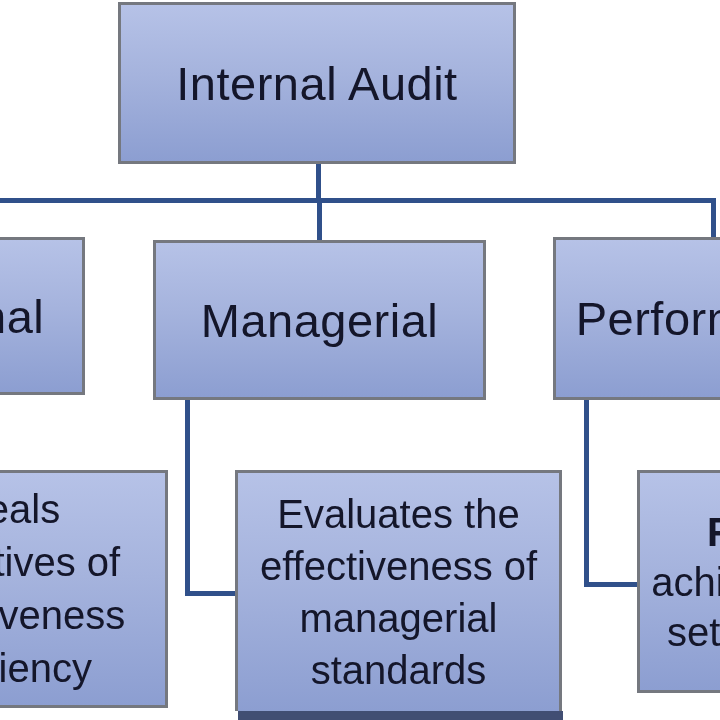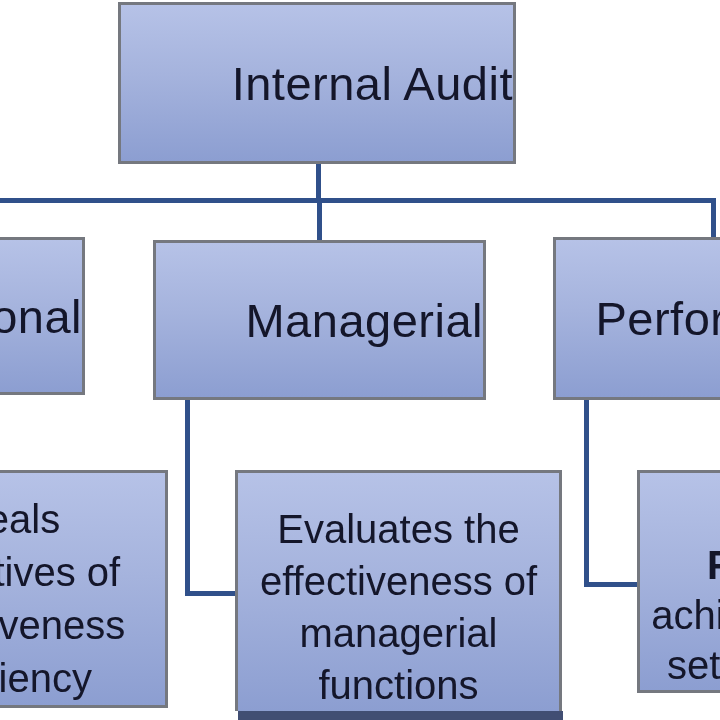--- a/index.html
+++ b/index.html
@@ -16,21 +16,21 @@
     overflow: hidden;
     background: #ffffff;
   }
   .box {
     position: absolute;
     box-sizing: border-box;
     border: 3px solid #75787f;
     background: linear-gradient(180deg, #b6c2e7 0%, #a5b3dd 45%, #8c9ed1 100%);
     display: flex;
     align-items: center;
-    justify-content: flex-end;
+    justify-content: center;
     text-align: center;
     color: #14162a;
   }
   .title-box {
     font-size: 47px;
     letter-spacing: 0.5px;
   }
   .desc-box {
     font-size: 40px;
     line-height: 52px;
@@ -100,21 +100,21 @@
     <div class="desc-lines">Deals
 objectives of
 effectiveness
 efficiency</div>
   </div>
 
   <div class="box desc-box" id="desc-managerial">
     <div class="desc-lines">Evaluates the
 effectiveness of
 managerial
-functions</div>
+standards</div>
   </div>
   <div id="mgr-bottom-strip" style="position:absolute;"></div>
 
   <div class="box desc-box" id="desc-performance">
     <div class="desc-lines bold-line">Reviews</div>
     <div class="desc-lines">achievement of
 set standards</div>
   </div>
 
 </div>

